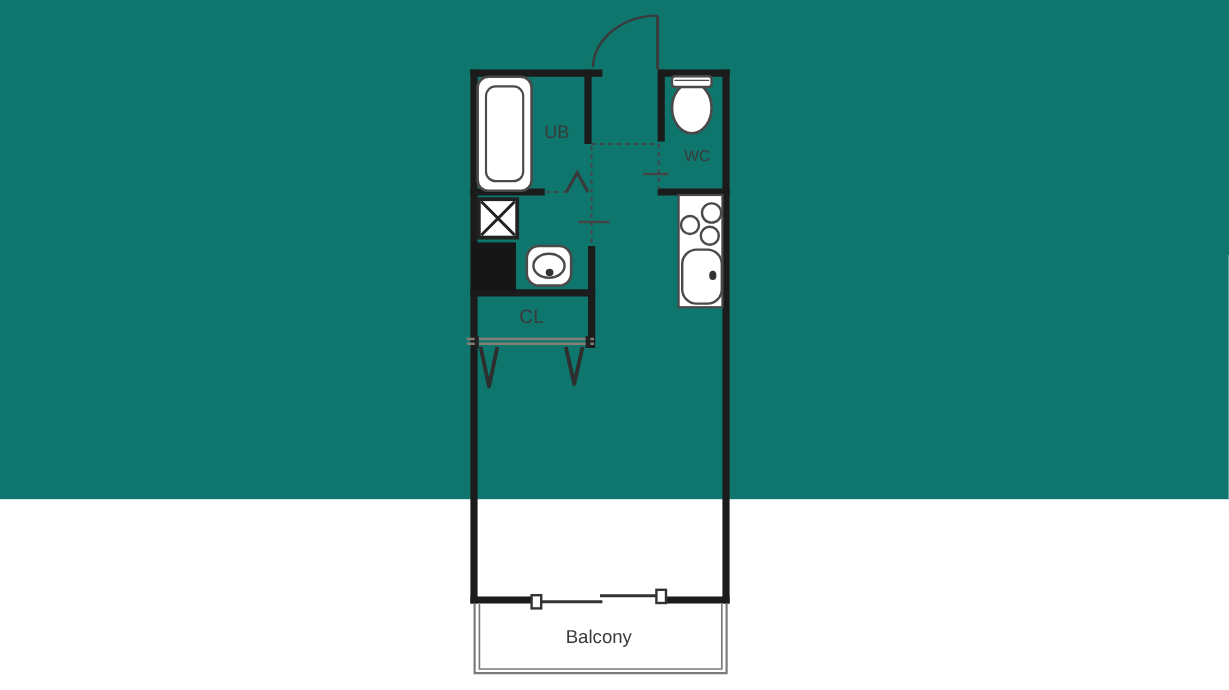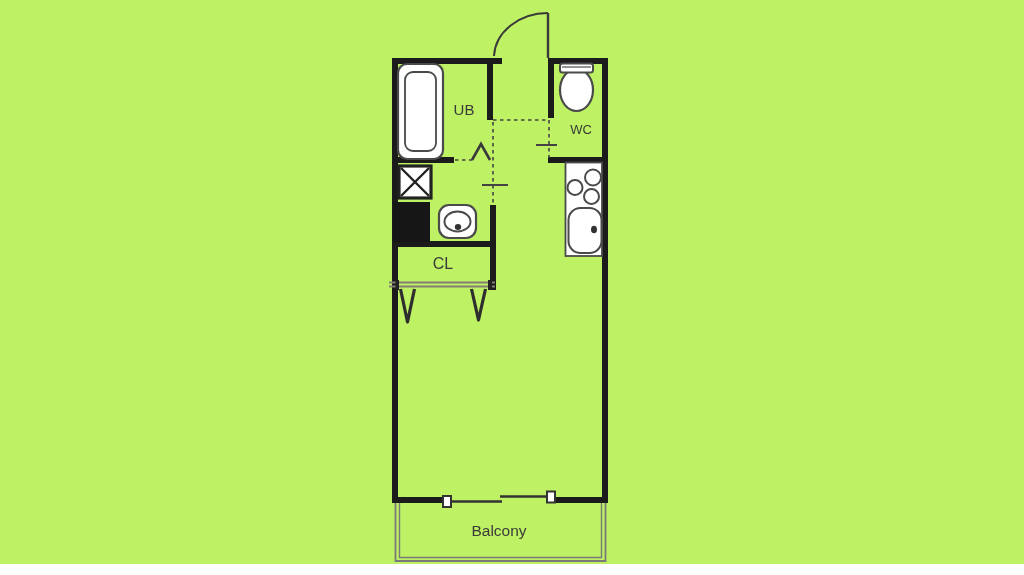--- a/index.html
+++ b/index.html
@@ -7,22 +7,22 @@
     padding: 0;
     background: #ffffff;
     width: 1024px;
     height: 575px;
     overflow: hidden;
     font-family: "Liberation Sans", sans-serif;
   }
   #canvas {
     position: relative;
     width: 1024px;
-    height: 564px;
-    background: #bef264;
+    height: 416px;
+    background: #0f766e;
   }
   svg { display: block; }
   .wall        { stroke: #1b1b1b; stroke-width: 6; fill: none; stroke-linecap: butt; }
   .fixture     { stroke: #4a4a4a; stroke-width: 2.2; fill: #ffffff; }
   .fixture-thin{ stroke: #4a4a4a; stroke-width: 1.8; fill: #ffffff; }
   .dashline    { stroke: #444444; stroke-width: 1.6; stroke-dasharray: 3.5 3.5; fill: none; }
   .tick        { stroke: #444444; stroke-width: 2; fill: none; }
   .doorline    { stroke: #3a3a3a; stroke-width: 2.4; fill: none; }
   .rail        { stroke: #857e74; stroke-width: 2; fill: none; }
   .balc        { stroke: #7a7a7a; stroke-width: 1.8; fill: none; }

